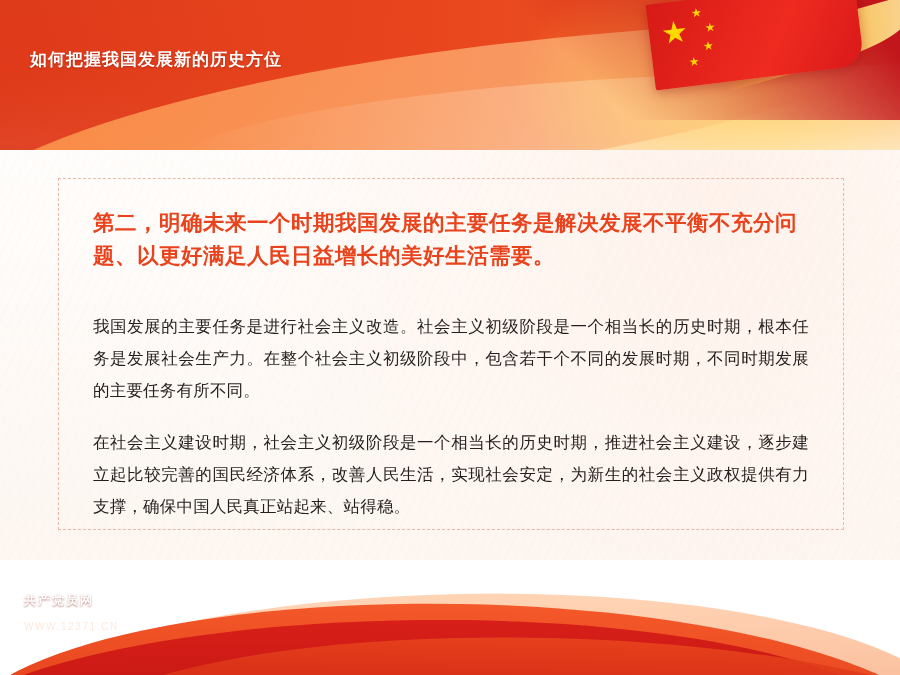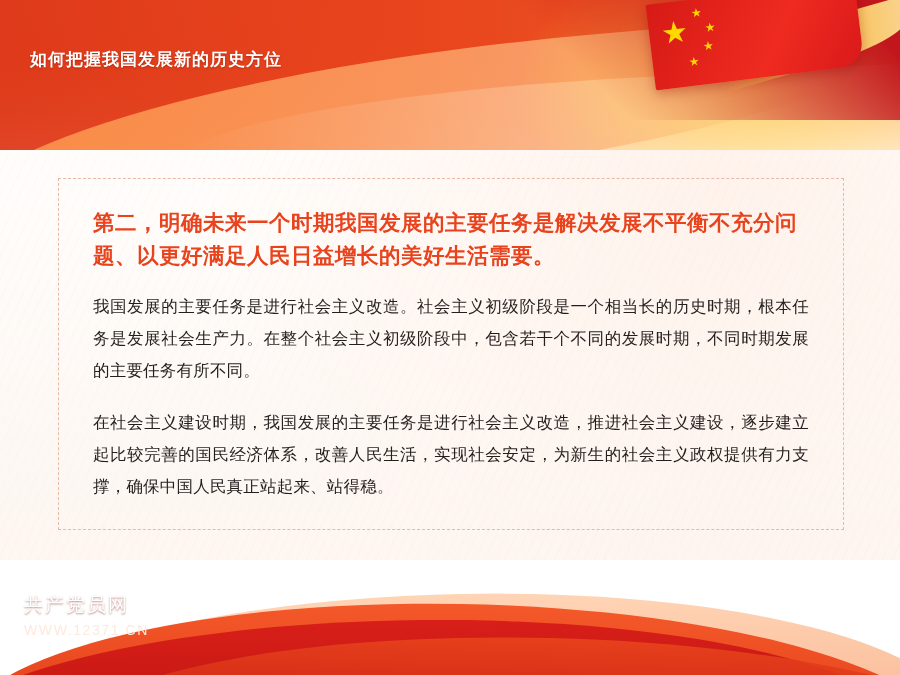--- a/index.html
+++ b/index.html
@@ -137,21 +137,21 @@
     box-sizing: border-box;
     padding: 28px 34px 0 34px;
   }
 
   .heading {
     font-size: 21.5px;
     font-weight: bold;
     line-height: 1.55;
     color: #e8431c;
     letter-spacing: .5px;
-    margin: 0 0 16px 0;
+    margin: 0 0 36px 0;
     text-shadow: 0 1px 0 rgba(255,255,255,.5);
   }
 
   .para {
     font-size: 16.5px;
     line-height: 1.95;
     color: #231f1e;
     margin: 0 0 20px 0;
     text-align: justify;
     letter-spacing: .2px;
@@ -195,28 +195,28 @@
     left: 60px;
     width: 980px;
     opacity: .9;
   }
   .footer-logo {
     position: absolute;
     left: 24px; top: 32px;
     color: #ffffff;
   }
   .footer-logo-cn {
-    font-size: 19px;
-    font-weight: normal;
+    font-size: 12px;
+    font-weight: bold;
     letter-spacing: 2px;
     text-shadow: 0 1px 2px rgba(120,10,0,.5);
   }
   .footer-logo-url {
-    margin-top: 4px;
-    font-size: 14px;
+    margin-top: 12px;
+    font-size: 10px;
     letter-spacing: 1.6px;
     color: #ffe9dc;
   }
 </style>
 </head>
 <body>
 
 <div class="slide">
 
   <div class="banner">
@@ -239,21 +239,21 @@
       <div class="banner-title">如何把握我国发展新的历史方位</div>
     </div>
   </div>
 
   <div class="page-body">
     <div class="texture"></div>
 
     <div class="content-frame">
       <h2 class="heading">第二，明确未来一个时期我国发展的主要任务是解决发展不平衡不充分问题、以更好满足人民日益增长的美好生活需要。</h2>
       <p class="para">我国发展的主要任务是进行社会主义改造。社会主义初级阶段是一个相当长的历史时期，根本任务是发展社会生产力。在整个社会主义初级阶段中，包含若干个不同的发展时期，不同时期发展的主要任务有所不同。</p>
-      <p class="para">在社会主义建设时期，我国发展的主要任务是进行社会主义改造，推进社会主义建设，逐步建立起比较完善的国民经济体系，改善人民生活，实现社会安定，为新生的社会主义政权提供有力支撑，确保中国人民真正站起来、站得稳。</p>
+      <p class="para">在社会主义建设时期，社会主义初级阶段是一个相当长的历史时期，推进社会主义建设，逐步建立起比较完善的国民经济体系，改善人民生活，实现社会安定，为新生的社会主义政权提供有力支撑，确保中国人民真正站起来、站得稳。</p>
     </div>
   </div>
 
   <div class="footer">
     <div class="wave wave-1"></div>
     <div class="wave wave-2"></div>
     <div class="wave wave-3"></div>
     <div class="wave wave-4"></div>
 
     <div class="footer-logo">

